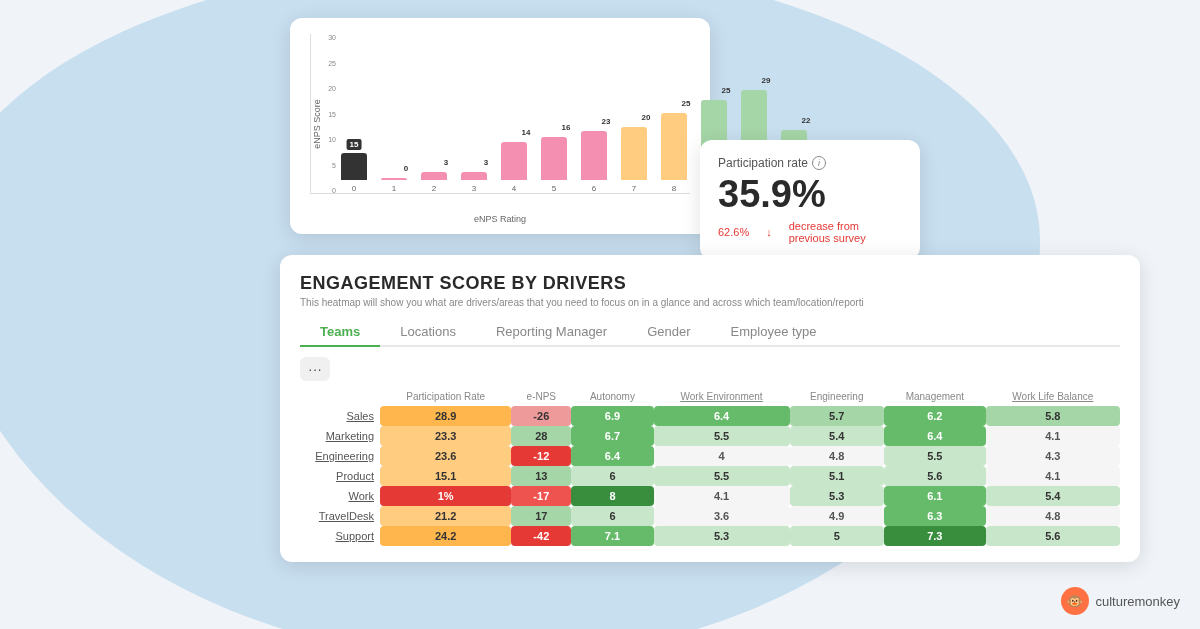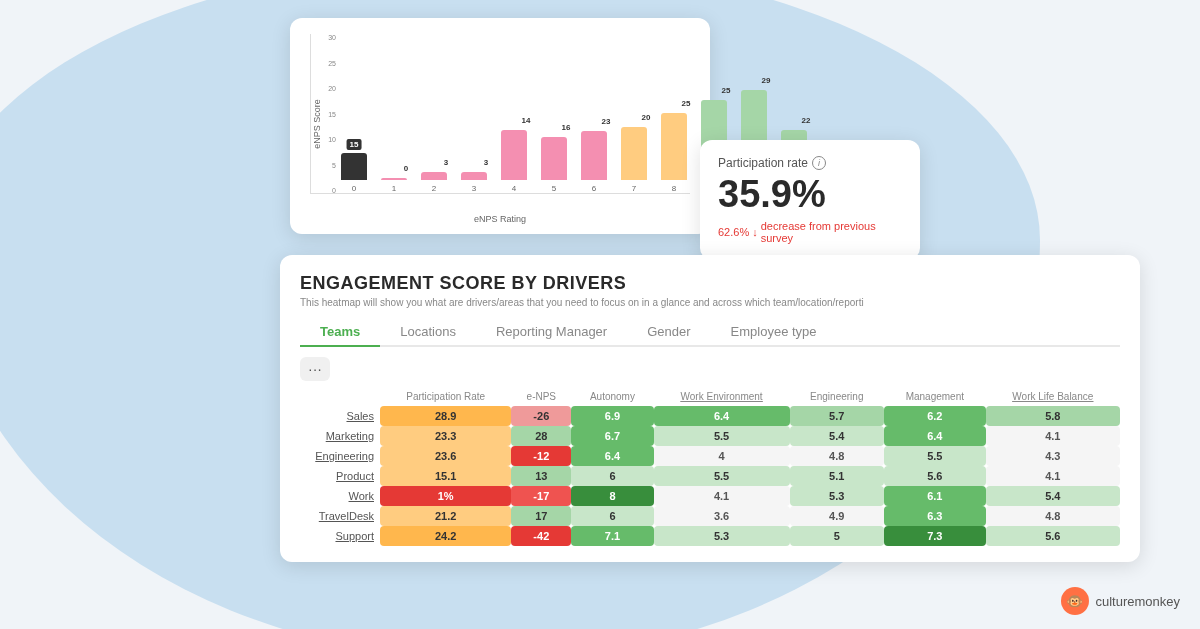--- a/index.html
+++ b/index.html
@@ -163,21 +163,21 @@
       color: #2a2a2a;
       line-height: 1.1;
       margin: 4px 0;
     }
 
     .participation-change {
       font-size: 11px;
       color: #e53935;
       display: flex;
       align-items: center;
-      gap: 3px;
+      gap: 17px;
     }
 
     .down-arrow {
       color: #e53935;
     }
 
     
     .heatmap-card {
       position: absolute;
       top: 255px;
@@ -353,21 +353,21 @@
         </div>
 
         <div class="bar-group">
           <div class="bar" style="height:8px; background:#f48fb1; position:relative;">
             <span class="bar-label">3</span>
           </div>
           <span class="bar-x-label">3</span>
         </div>
 
         <div class="bar-group">
-          <div class="bar" style="height:50px; background:#f48fb1; position:relative;">
+          <div class="bar" style="height:38px; background:#f48fb1; position:relative;">
             <span class="bar-label">14</span>
           </div>
           <span class="bar-x-label">4</span>
         </div>
 
         <div class="bar-group">
           <div class="bar" style="height:43px; background:#f48fb1; position:relative;">
             <span class="bar-label">16</span>
           </div>
           <span class="bar-x-label">5</span>

